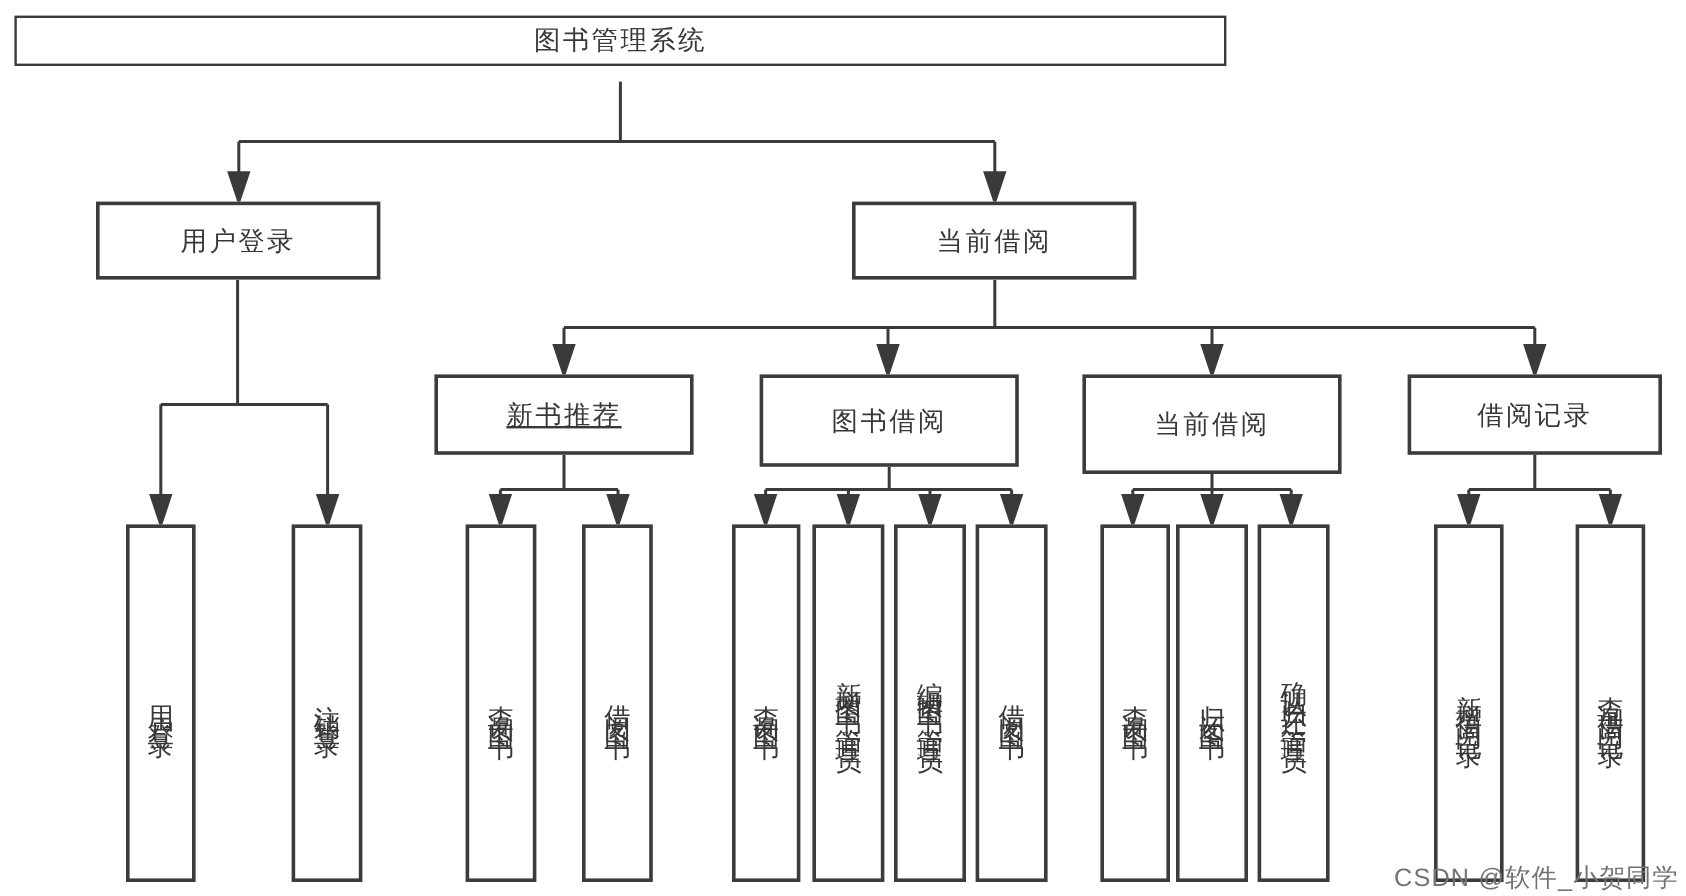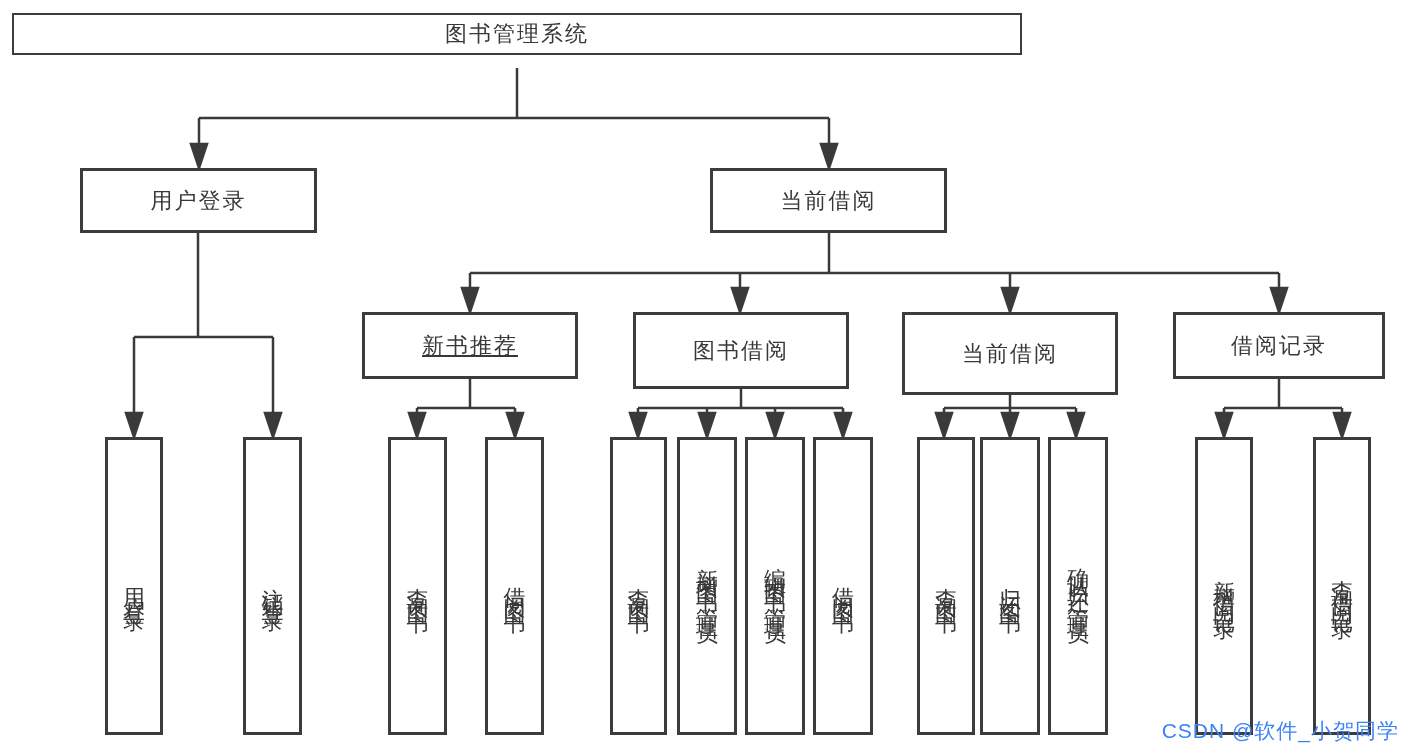--- a/index.html
+++ b/index.html
@@ -49,21 +49,21 @@
     line-height: 1;
     letter-spacing: 8px;
     color: #383838;
     white-space: nowrap;
   }
   .watermark {
     position: absolute;
     right: 6px;
     bottom: 2px;
     font-size: 21px;
-    color: #3b82f6;
+    color: #737373;
     letter-spacing: 1px;
     z-index: 10;
     white-space: nowrap;
   }
 </style>
 </head>
 <body>
 
 <div class="canvas">
 

